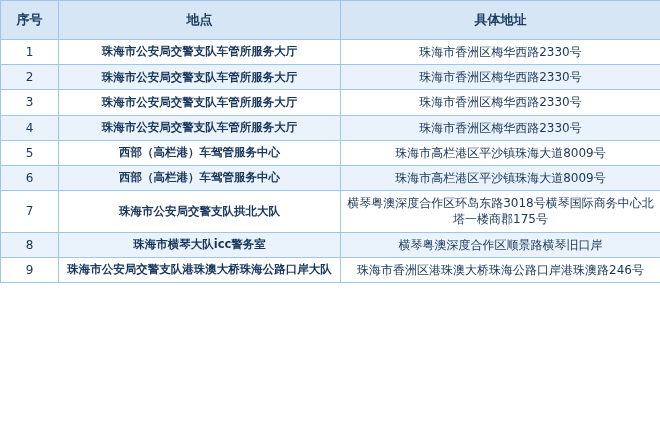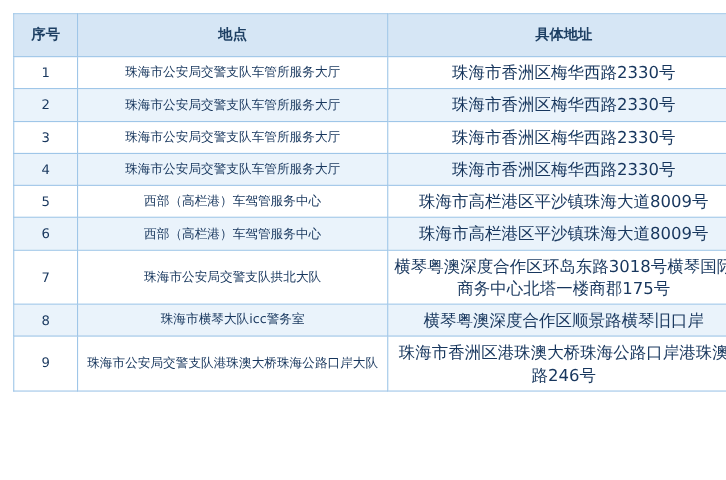--- a/index.html
+++ b/index.html
@@ -10,21 +10,21 @@
   body {
     width: 660px;
     height: 436px;
     font-family: "DejaVu Sans", "Liberation Sans", sans-serif;
     overflow: hidden;
   }
   #table-wrap {
     width: 660px;
     height: 436px;
     box-sizing: border-box;
-    padding: 12px;
+    padding: 0;
   }
   table.loc-table {
     width: 660px;
     border-collapse: collapse;
     table-layout: fixed;
   }
   table.loc-table th,
   table.loc-table td {
     border: 1px solid #9fc6e8;
     text-align: center;
@@ -47,25 +47,25 @@
     background: #ffffff;
   }
   table.loc-table tbody tr.row-even td {
     background: #eaf3fb;
   }
   table.loc-table td.col-index {
     font-size: 12px;
     font-weight: normal;
   }
   table.loc-table td.col-place {
-    font-weight: normal;
+    font-weight: bold;
     font-size: 11.5px;
   }
   table.loc-table td.col-addr {
-    font-size: 15px;
+    font-size: 12px;
     margin-left: 12px;
   }
   col.c-index { width: 58px; }
   col.c-place { width: 282px; }
   col.c-addr  { width: 320px; }
 </style>
 </head>
 <body>
 
 <div id="table-wrap">

